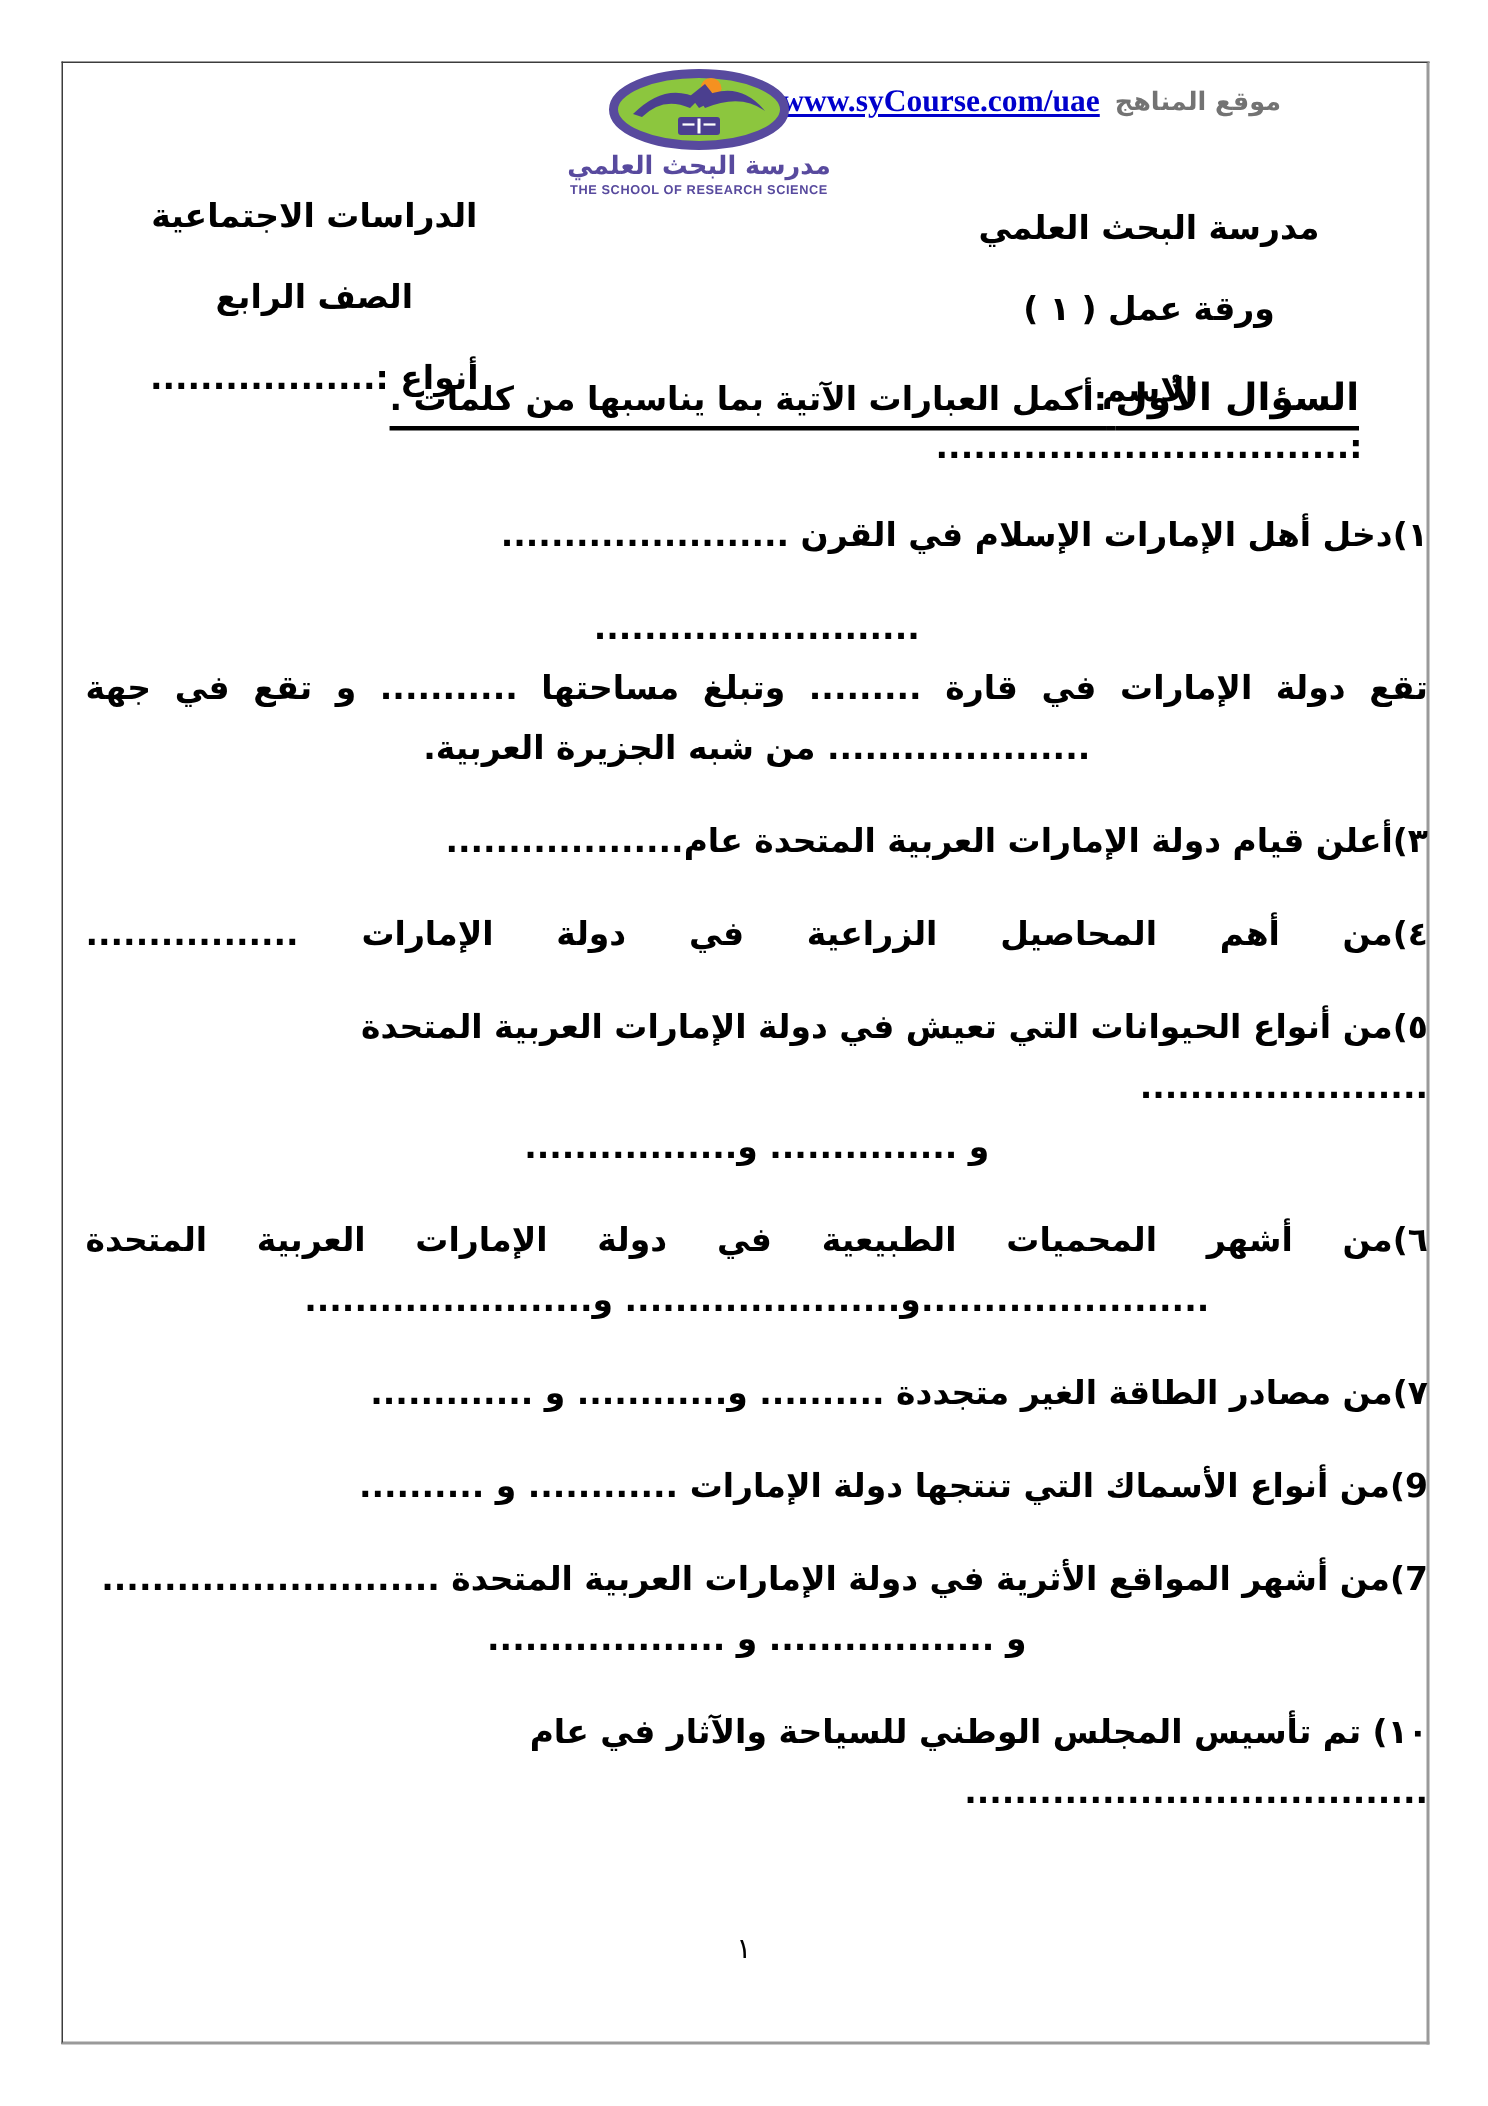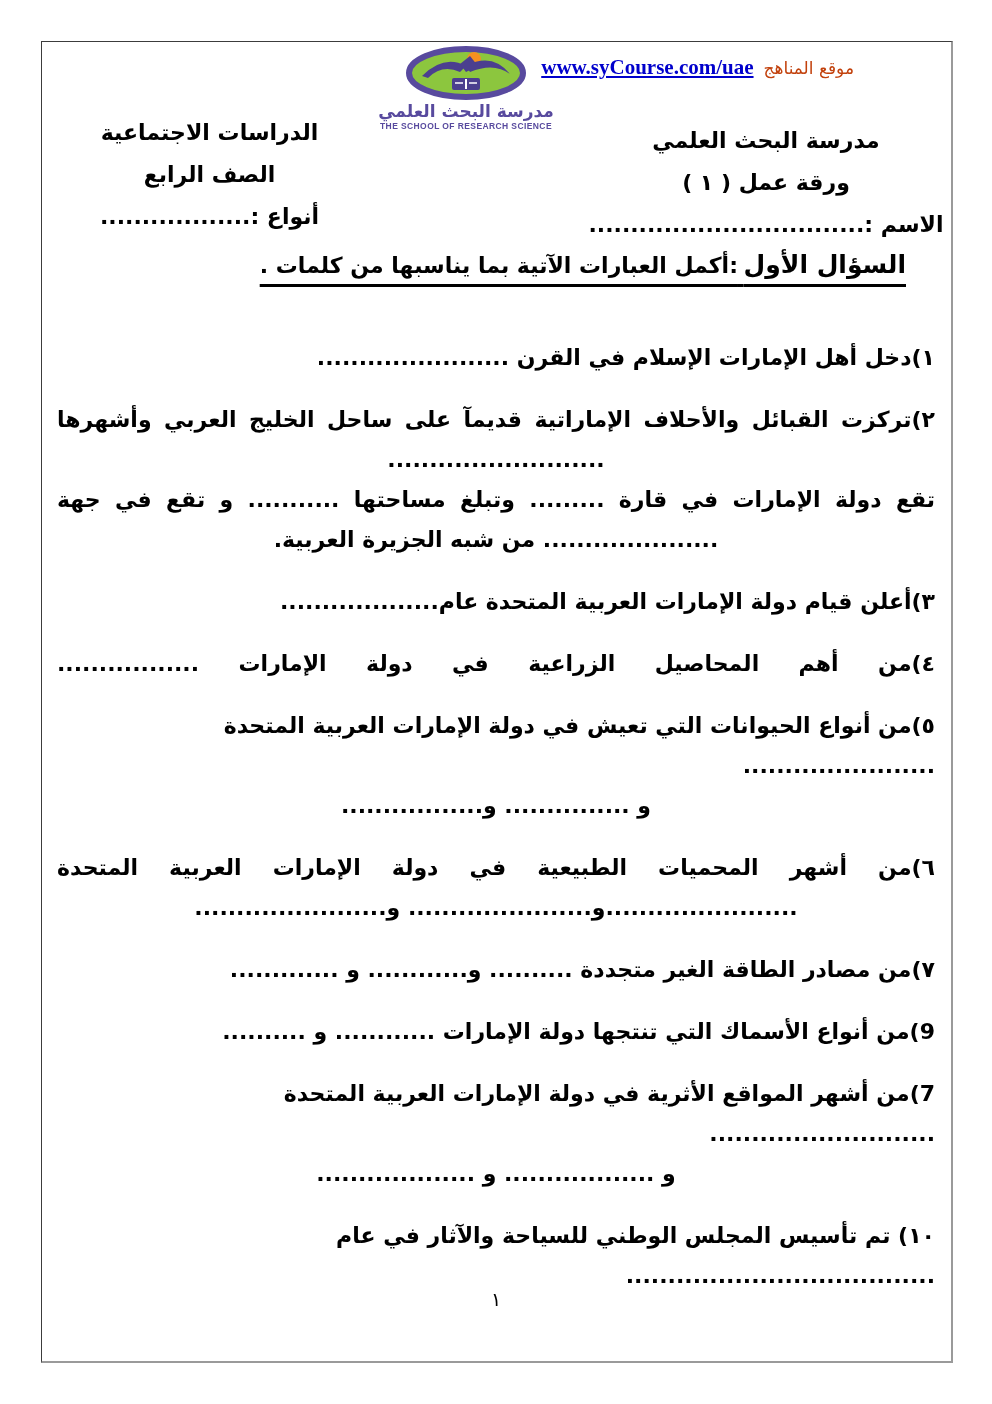--- a/index.html
+++ b/index.html
@@ -11,44 +11,44 @@
     position:absolute;left:41px;top:41px;width:909px;height:1319px;
     border-top:1px solid #3c3c3c;border-left:1px solid #3c3c3c;
     border-right:2px solid #9a9a9a;border-bottom:2px solid #9a9a9a;
     pointer-events:none;
   }
   
   .credit{
     position:absolute;top:55px;right:138px;
     display:flex;align-items:center;gap:10px;direction:rtl;
   }
-  .credit-label{font-size:17px;font-weight:400;color:#c2410c;}
+  .credit-label{font-size:17px;font-weight:700;color:#737373;}
   .credit-link{
     font-family:"Liberation Serif",serif;font-weight:bold;font-size:21px;
     color:#0000cc;text-decoration:underline;direction:ltr;unicode-bidi:embed;
   }
   
   .logo{position:absolute;top:46px;left:356px;width:220px;text-align:center;color:#584a9e;}
   .logo svg{display:block;margin:0 auto 1px auto;}
   .logo-ar{font-size:17px;font-weight:bold;line-height:1.05;}
   .logo-en{font-family:"Liberation Sans",sans-serif;font-size:8.5px;font-weight:bold;letter-spacing:.4px;}
   
   .hdr{font-weight:bold;font-size:22px;text-align:center;}
-  .hdr p{margin:4px;line-height:38px;}
+  .hdr p{margin:16px;line-height:38px;}
   .hdr-right{position:absolute;top:118px;right:42px;width:368px;}
   .hdr-left{position:absolute;top:110px;left:57px;width:305px;}
   
   .q-head{
     position:absolute;top:250px;right:86px;white-space:nowrap;font-weight:bold;
     text-decoration:underline;text-decoration-thickness:3px;text-underline-offset:11px;
   }
   .q-title{font-size:25px;}
   .q-rest{font-size:22px;}
   
-  .items{position:absolute;top:338px;left:57px;right:57px;font-weight:bold;font-size:22px;}
+  .items{position:absolute;top:338px;left:57px;right:40px;font-weight:bold;font-size:22px;}
   .item{margin:0 0 22px 0;}
   .item p{margin:0;line-height:40px;}
   .l-right{text-align:right;}
   .l-center{text-align:center;}
   .l-justify{text-align:justify;text-align-last:justify;-moz-text-align-last:justify;text-justify:inter-word;}
   
   .page-num{position:absolute;top:1288px;left:0;right:0;text-align:center;font-size:19px;font-weight:normal;}
 </style>
 </head>
 <body>
@@ -92,21 +92,20 @@
   <div class="q-head">
     <span class="q-title">السؤال الأول</span>
     <span class="q-rest">:أكمل العبارات الآتية بما يناسبها من كلمات .</span>
   </div>
 
   <div class="items">
     <div class="item">
       <p class="l-right">١)دخل أهل الإمارات الإسلام في القرن .......................</p>
     </div>
     <div class="item">
-      <p class="l-justify">٢)تركزت القبائل والأحلاف الإماراتية قديمآ على ساحل الخليج العربي وأشهرها</p>
       <p class="l-center">..........................</p>
       <p class="l-justify">تقع دولة الإمارات في قارة ......... وتبلغ مساحتها ........... و تقع في جهة</p>
       <p class="l-center">..................... من شبه الجزيرة العربية.</p>
     </div>
     <div class="item">
       <p class="l-right">٣)أعلن قيام دولة الإمارات العربية المتحدة عام...................</p>
     </div>
     <div class="item">
       <p class="l-justify">٤)من أهم المحاصيل الزراعية في دولة الإمارات .................</p>
     </div>

